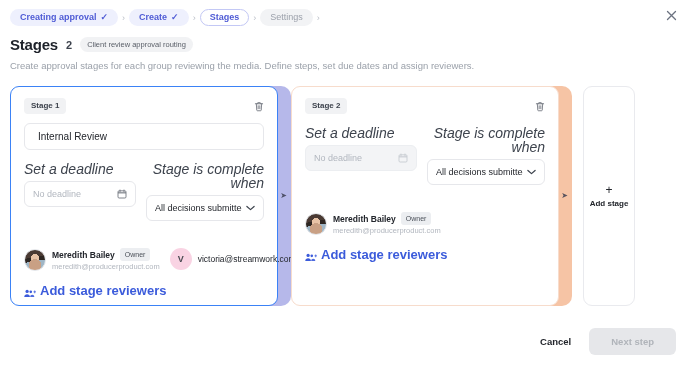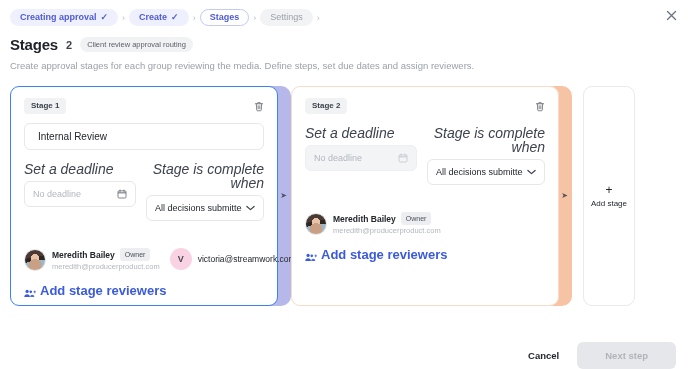--- a/index.html
+++ b/index.html
@@ -168,37 +168,37 @@
   
   .add-stage {
     width: 52px; margin-left: 11px;
     border: 1px solid #e9eaee; border-radius: 9px;
     background: #fff;
     display: flex; flex-direction: column;
     align-items: center; justify-content: center; gap: 3px;
     cursor: pointer; position: relative; z-index: 2;
   }
   .add-stage .plus { font-size: 12px; color: #23262c; line-height: 1; }
-  .add-stage .lbl { font-size: 8px; font-weight: 400; color: #23262c; }
+  .add-stage .lbl { font-size: 8px; font-weight: 700; color: #23262c; }
 
   
   .footer {
-    position: absolute; right: 12px; bottom: 0;
+    position: absolute; right: 12px; bottom: 14px;
     display: flex; align-items: center; gap: 12px;
   }
   .btn-cancel {
     background: none; border: none; cursor: pointer;
     font-family: inherit; font-size: 9.5px; font-weight: 700; color: #23262c;
     padding: 7px 6px;
   }
   .btn-next {
     background: #e6e7ea; border: none; border-radius: 6px;
     color: #b0b4ba; cursor: default;
     font-family: inherit; font-size: 9.5px; font-weight: 700;
-    padding: 8px 28px;
+    padding: 8px 22px;
   }
 </style>
 </head>
 <body>
 
 <div class="page">
 
   <div class="close-btn">
     <svg width="11" height="11" viewBox="0 0 11 11" fill="none" stroke="currentColor" stroke-width="1.3" stroke-linecap="round">
       <path d="M1.5 1.5 L9.5 9.5 M9.5 1.5 L1.5 9.5"></path>

